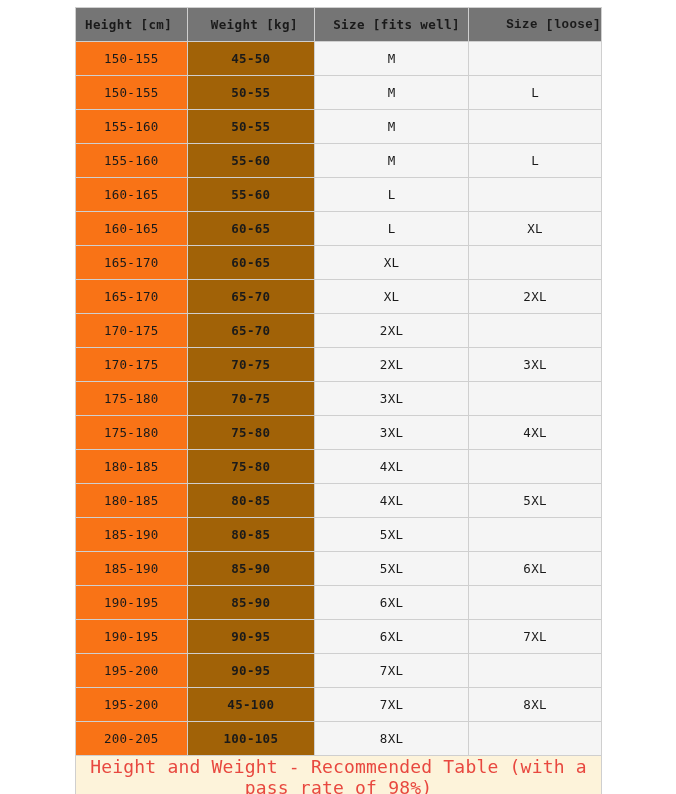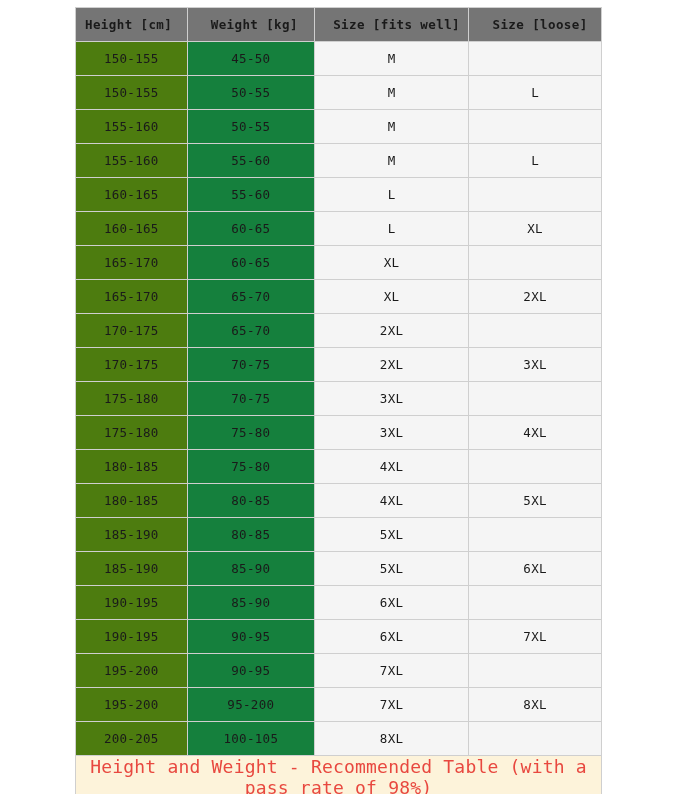--- a/index.html
+++ b/index.html
@@ -43,34 +43,35 @@
     color: #ffffff;
     font-weight: bold;
     font-size: 13px;
     height: 57px;
     letter-spacing: 0.4px;
     border: 1px solid #6d6d6d;
   }
   thead th.th-height { text-align: left; padding-left: 9px; }
   thead th.th-weight { text-align: center; padding-left: 7px; }
   thead th.th-fits   { text-align: center; padding-left: 10px; }
-  thead th.th-loose  { text-align: center; padding-left: 10px; }
+  thead th.th-loose  { text-align: right; padding-left: 10px; font-family: Liberation Mono, monospace; }
 
   col.c-height { width: 105px; }
   col.c-weight { width: 120px; }
   col.c-fits   { width: 145px; }
   col.c-loose  { width: 125px; }
 
   tbody td.cell-height {
-    background: #4d7c0f;
+    background: #f97316;
     letter-spacing: 0.3px;
   }
   tbody td.cell-weight {
-    background: #15803d;
-    letter-spacing: 0.3px;
+    background: #a16207;
+    letter-spacing: 0.3px;
+    font-weight: bold;
   }
   tbody td.cell-fits {
     background: #f5f5f5;
     letter-spacing: 0.3px;
   }
   tbody td.cell-loose {
     background: #f5f5f5;
     letter-spacing: 0.3px;
   }
   tfoot td.footer-note {
@@ -211,21 +212,21 @@
           <td class="cell-loose">7XL</td>
         </tr>
         <tr>
           <td class="cell-height">195-200</td>
           <td class="cell-weight">90-95</td>
           <td class="cell-fits">7XL</td>
           <td class="cell-loose"></td>
         </tr>
         <tr>
           <td class="cell-height">195-200</td>
-          <td class="cell-weight">95-200</td>
+          <td class="cell-weight">45-100</td>
           <td class="cell-fits">7XL</td>
           <td class="cell-loose">8XL</td>
         </tr>
         <tr>
           <td class="cell-height">200-205</td>
           <td class="cell-weight">100-105</td>
           <td class="cell-fits">8XL</td>
           <td class="cell-loose"></td>
         </tr>
       </tbody>

